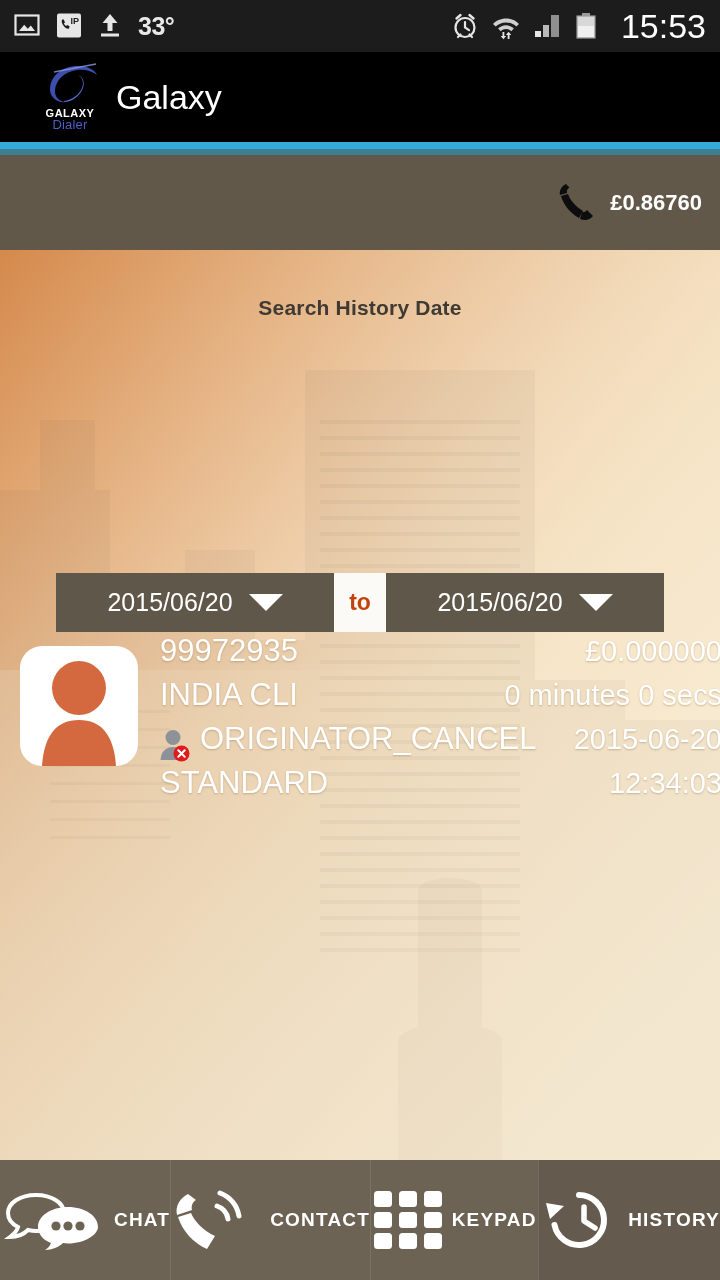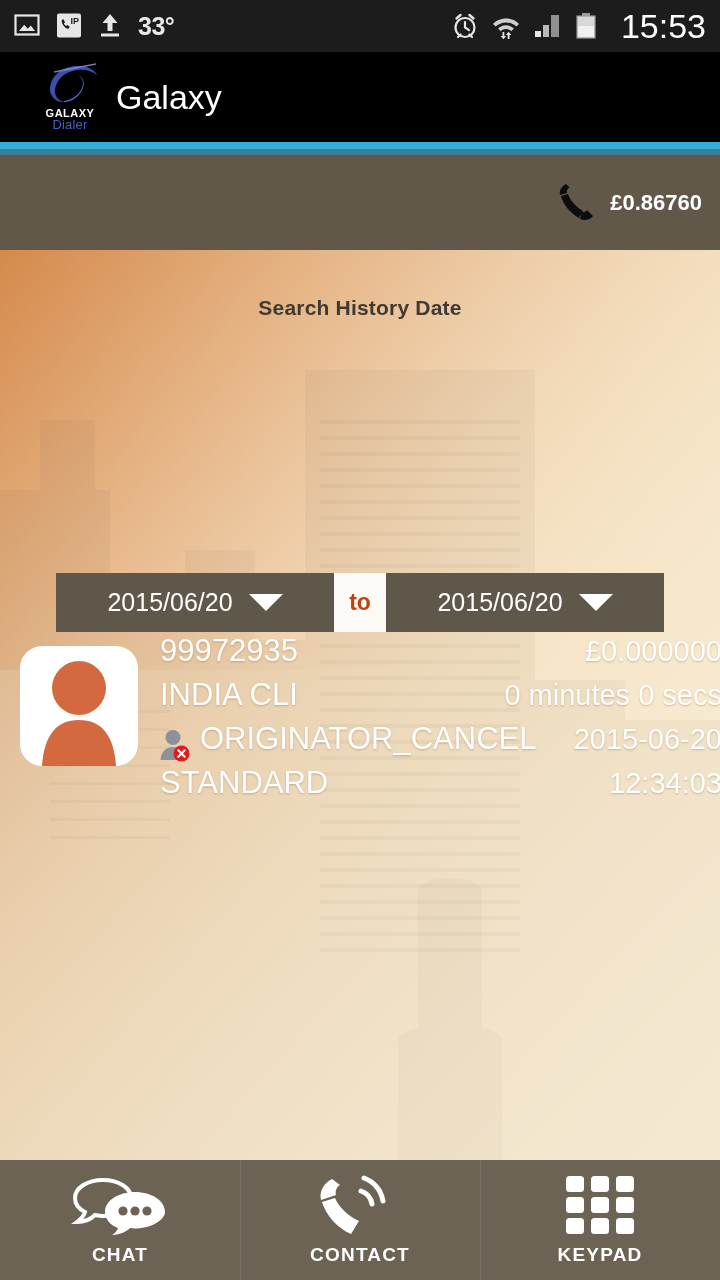--- a/index.html
+++ b/index.html
@@ -104,21 +104,21 @@
             text-shadow:0 1px 2px rgba(120,90,50,.35); }
   #status-line{ position:relative; padding-left:40px; }
   #status-icon{ position:absolute; left:-4px; top:8px; }
 
   
   #bottom-nav{
     position:absolute; left:0; bottom:0; width:720px; height:120px;
     display:flex; background:#6c6355;
   }
   .nav-item{
-    flex:1; display:flex; flex-direction:column; align-items:center;
+    flex:1; display:flex; align-items:center;
     justify-content:center; gap:8px; position:relative;
   }
   .nav-item + .nav-item::before{
     content:""; position:absolute; left:0; top:0; bottom:0; width:1px;
     background:rgba(255,255,255,.10);
   }
   .nav-item.active{ background:#645b4e; }
   .nav-label{ color:#fff; font-size:19px; font-weight:bold; letter-spacing:1.2px; }
 </style>
 </head>
@@ -376,14 +376,22 @@
         <rect x="27" y="23" width="18" height="16" rx="3.5"></rect>
         <rect x="52" y="23" width="18" height="16" rx="3.5"></rect>
         <rect x="2" y="44" width="18" height="16" rx="3.5"></rect>
         <rect x="27" y="44" width="18" height="16" rx="3.5"></rect>
         <rect x="52" y="44" width="18" height="16" rx="3.5"></rect>
       </g>
     </svg>
     <span class="nav-label">KEYPAD</span>
   </div>
 
+  <div class="nav-item active">
+    <svg width="82" height="62" viewBox="0 0 82 62">
+      <path d="M41 6 A25 25 0 1 1 16.5 36" fill="none" stroke="#fff" stroke-width="6" stroke-linecap="round"></path>
+      <path d="M8 14 L26 17 L12 30 Z" fill="#fff"></path>
+      <path d="M46 18 v14 l11 7" fill="none" stroke="#fff" stroke-width="5.5" stroke-linecap="round" stroke-linejoin="round"></path>
+    </svg>
+    <span class="nav-label">HISTORY</span>
+  </div>
 
 </div>
 
 </body></html>

